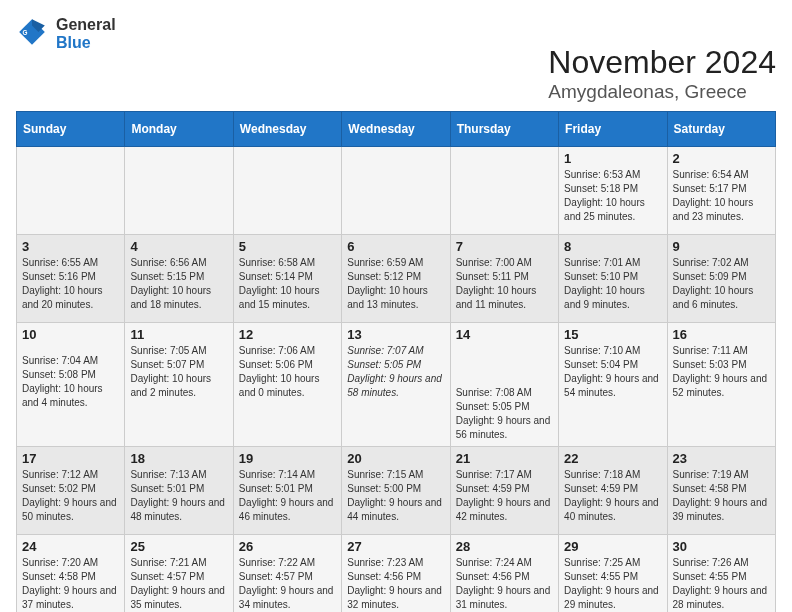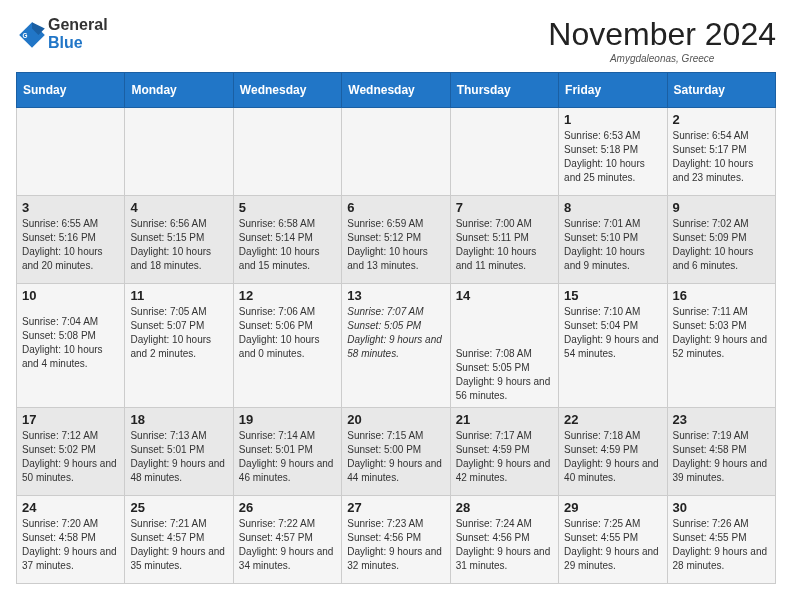--- a/index.html
+++ b/index.html
@@ -11,44 +11,44 @@
       padding: 16px;
     }
     .header-section {
       display: flex;
       justify-content: space-between;
       align-items: flex-start;
       margin-bottom: 8px;
     }
     .logo {
       display: flex;
-      align-items: flex-end;
-      gap: 0;
+      align-items: flex-start;
+      gap: 8px;
     }
     .logo-text {
       font-size: 18px;
       font-weight: bold;
       line-height: 1.1;
     }
     .logo-icon {
       width: 32px;
       height: 32px;
     }
     .title-block {
-      text-align: center;
+      text-align: left;
+      margin-top: 28px;
     }
     .month-title {
       font-size: 32px;
       font-weight: normal;
       color: #222;
     }
     .subtitle {
-      font-size: 10px;
+      font-size: 19px;
       color: #555;
-      font-style: italic;
     }
     table {
       width: 100%;
       border-collapse: collapse;
       table-layout: fixed;
     }
     thead th {
       background-color: #2176c7;
       color: #fff;
       font-size: 12px;

